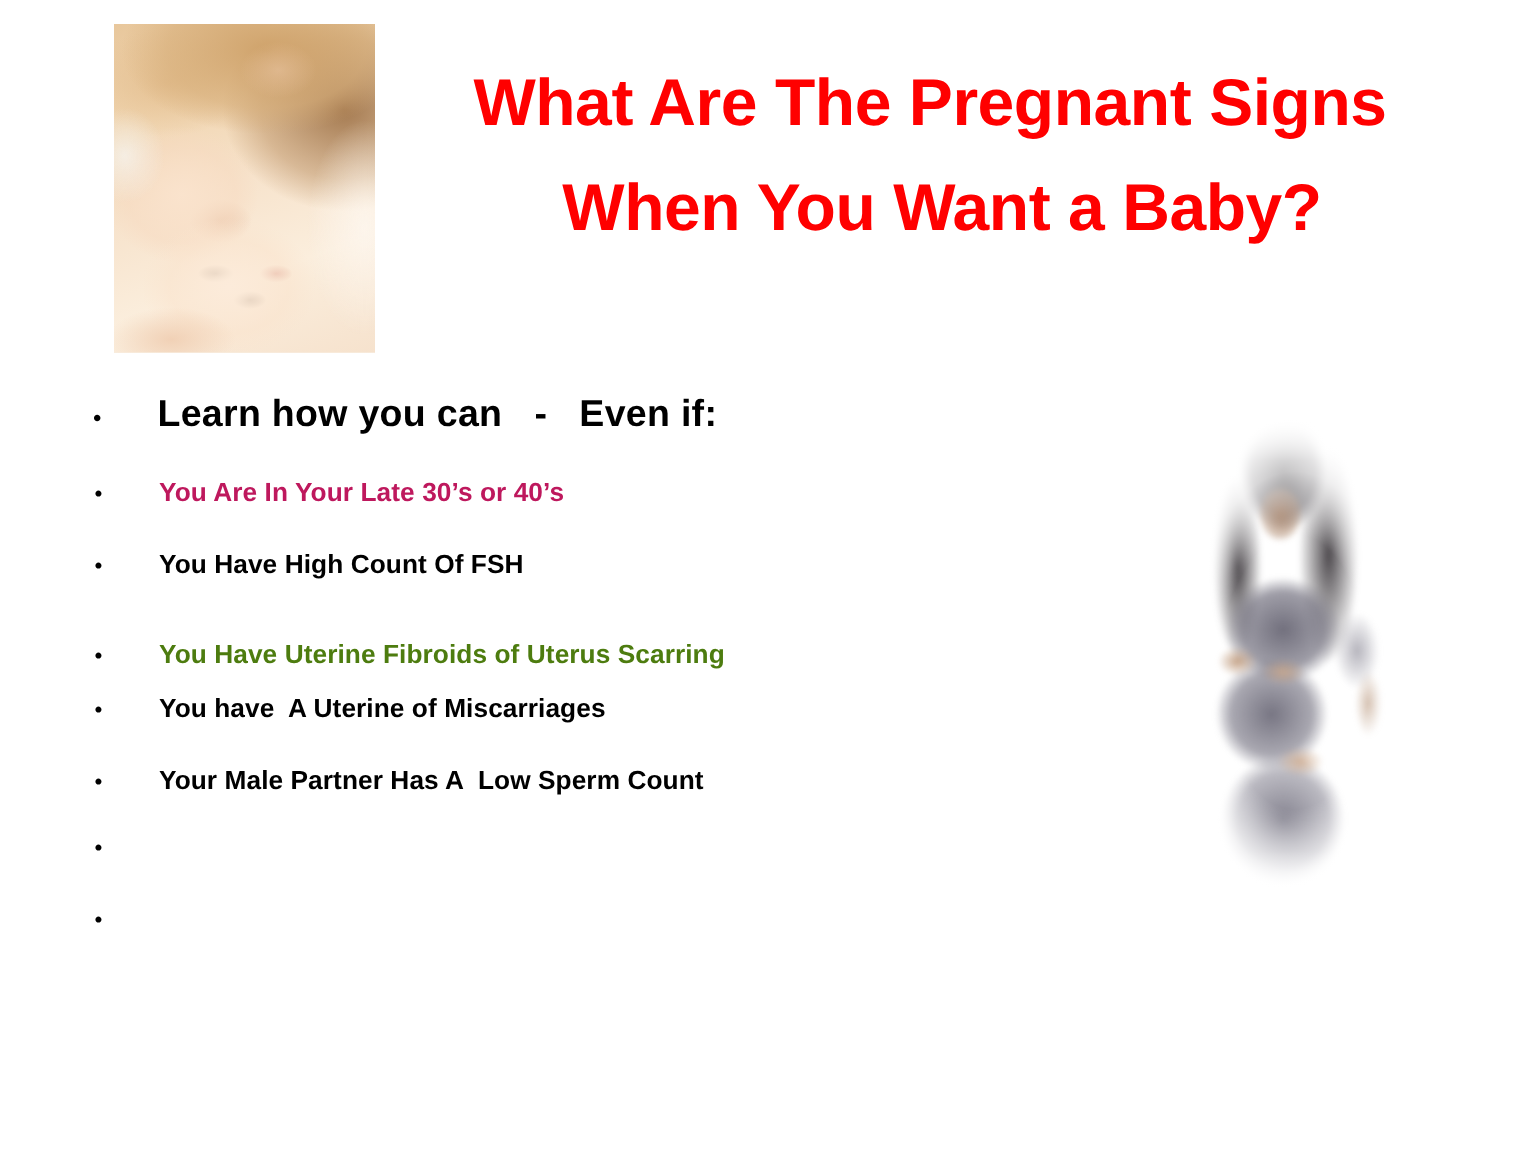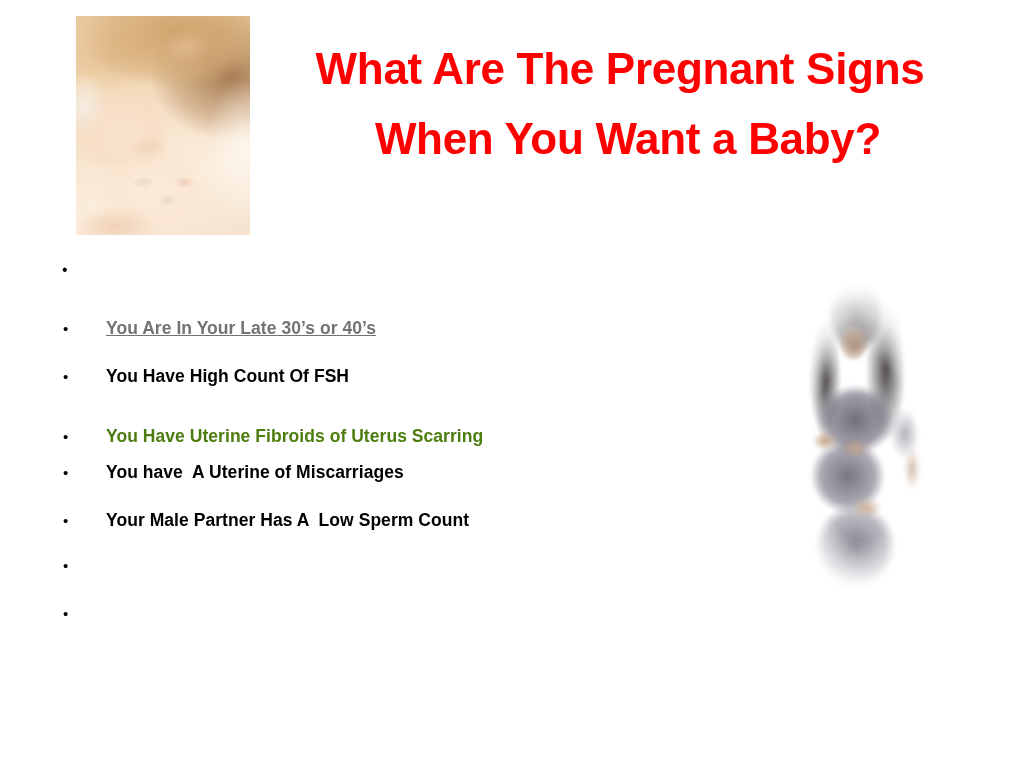--- a/index.html
+++ b/index.html
@@ -226,25 +226,26 @@
 
   <div class="title-block">
     <div class="title-line title-line-1" style="color: rgb(255, 0, 0);">What Are The Pregnant Signs</div>
     <div class="title-line title-line-2" style="color: rgb(255, 0, 0);">When You Want a Baby?</div>
   </div>
 
   <div class="bullet-list">
 
     <div class="bullet-row row-head">
       <span class="bullet-dot" style="color: rgb(0, 0, 0);">•</span>
-    </div>
-
-    <div class="bullet-row row-sub">
-      <span class="bullet-dot" style="color: rgb(0, 0, 0);">•</span>
-      <span class="bullet-text" style="color: #737373; text-decoration: underline;">You Are In Your Late 30’s or 40’s</span>
+      <span class="bullet-text" style="color: rgb(0, 0, 0);">Learn how you can   -   Even if:</span>
+    </div>
+
+    <div class="bullet-row row-sub">
+      <span class="bullet-dot" style="color: rgb(0, 0, 0);">•</span>
+      <span class="bullet-text" style="color: #be185d;">You Are In Your Late 30’s or 40’s</span>
     </div>
 
     <div class="bullet-row row-sub">
       <span class="bullet-dot" style="color: rgb(0, 0, 0);">•</span>
       <span class="bullet-text" style="color: rgb(0, 0, 0);">You Have High Count Of FSH</span>
     </div>
 
     <div class="bullet-row row-sub">
       <span class="bullet-dot" style="color: rgb(0, 0, 0);">•</span>
       <span class="bullet-text" style="color: #4d7c0f; margin-top: 12px;">You Have Uterine Fibroids of Uterus Scarring</span>

